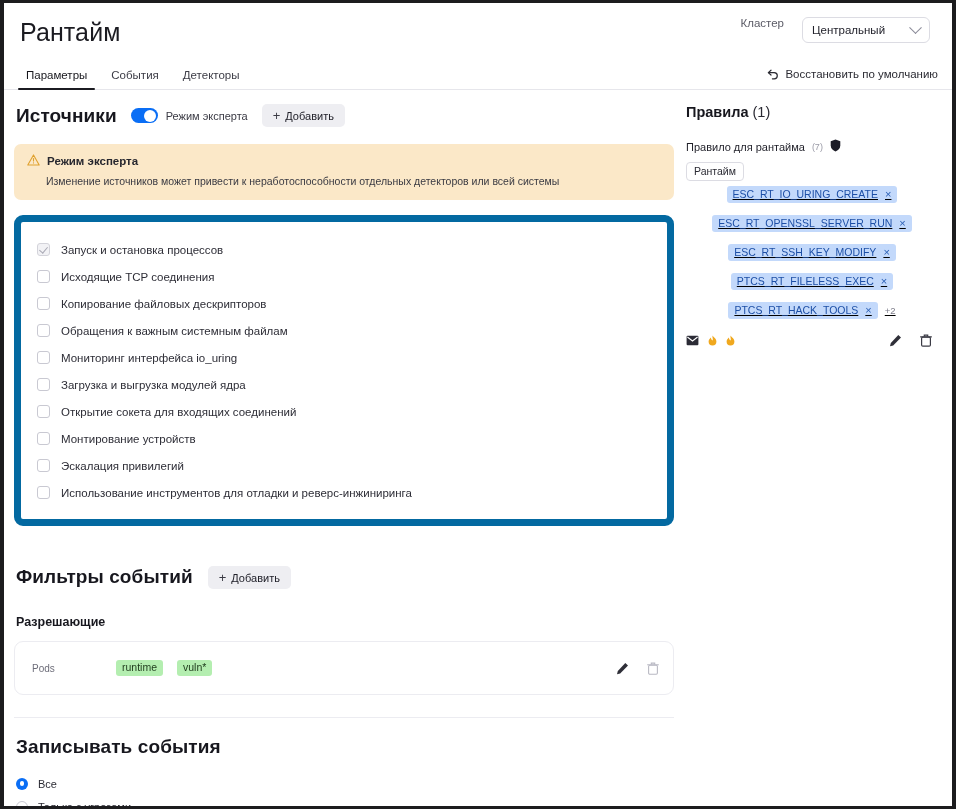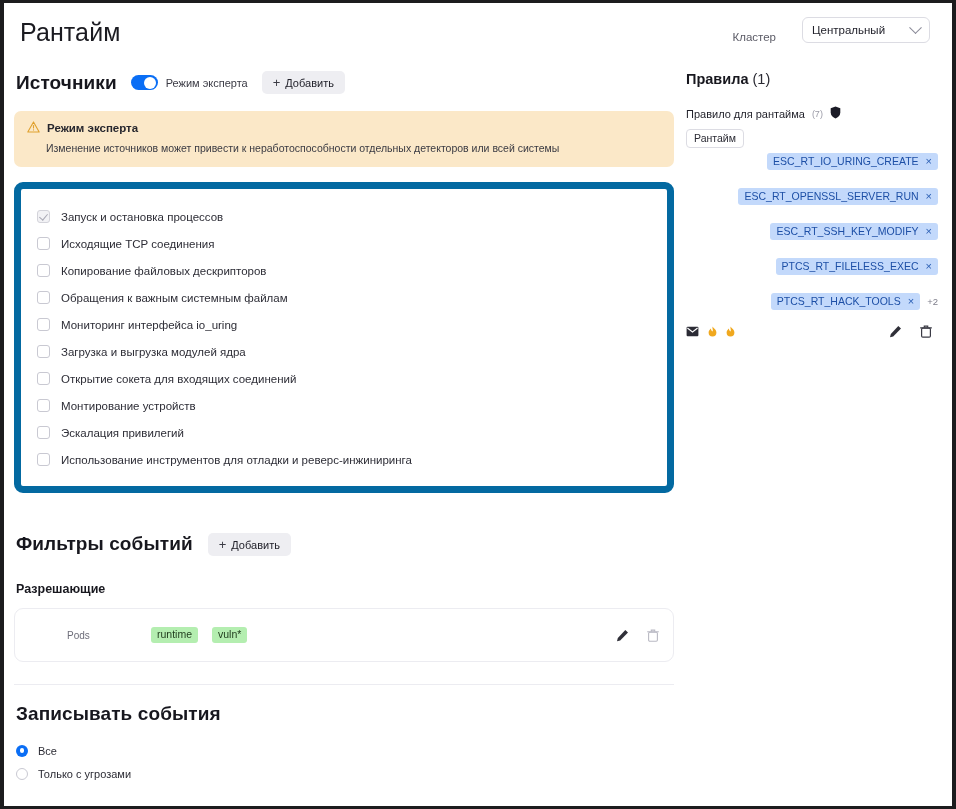--- a/index.html
+++ b/index.html
@@ -31,22 +31,22 @@
     font-size: 25px;
     font-weight: 400;
     color: #1b1b21;
     letter-spacing: 0.1px;
     line-height: 1;
     margin: 0;
     padding-top: 4px;
   }
   .cluster-wrap {
     display: flex;
-    align-items: flex-end;
-    gap: 26px;
+    align-items: flex-start;
+    gap: 18px;
     padding-right: 8px;
   }
   .cluster-label {
     font-size: 11.5px;
     color: #5b5b66;
   }
   .cluster-select {
     width: 128px;
     height: 26px;
     border: 1px solid #dcdce3;
@@ -245,21 +245,20 @@
     height: 54px;
     display: flex;
     align-items: center;
     padding: 0 14px 0 17px;
   }
   .filter-key {
     font-size: 10px;
     color: #6d6d79;
     width: 84px;
     flex: 0 0 84px;
-    margin-left: 35px;
   }
   .tags { display:flex; gap: 14px; flex: 1; }
   .tag-green {
     background: #b4eeb0;
     color: #1f3b1c;
     font-size: 10.5px;
     border-radius: 3px;
     padding: 2.5px 6px;
     line-height: 1.1;
   }
@@ -320,21 +319,21 @@
     display: inline-block;
     margin-top: 6px;
     border: 1px solid #dcdce3;
     border-radius: 4px;
     background: #fff;
     font-size: 10.5px;
     color: #2b2b34;
     padding: 2.5px 7px;
     line-height: 1.1;
   }
-  .chip-list { margin-top: 5px; display: flex; flex-direction: column; align-items: flex-end; gap: 18px; }
+  .chip-list { margin-top: 5px; display: flex; flex-direction: column; align-items: center; gap: 12px; text-decoration: underline; }
   .chip-line { display:flex; align-items:center; gap:7px; }
   .chip {
     background: #c3d9fb;
     color: #1d4fa6;
     font-size: 10.5px;
     border-radius: 3px;
     padding: 2.5px 6px;
     line-height: 1.15;
     display: inline-flex;
     align-items: center;
@@ -362,20 +361,36 @@
     <h1 class="page-title">Рантайм</h1>
     <div class="cluster-wrap">
       <span class="cluster-label">Кластер</span>
       <div class="cluster-select">
         <span>Центральный</span>
         <span class="chev"></span>
       </div>
     </div>
   </div>
 
+  <div class="tabsbar">
+    <div class="tabs">
+      <div class="tab active">Параметры</div>
+      <div class="tab">События</div>
+      <div class="tab">Детекторы</div>
+    </div>
+    <div class="restore">
+      <span>
+        <svg width="12" height="11" viewBox="0 0 12 11">
+          <path d="M4 1.2 L1.3 3.6 L4 6" fill="none" stroke="#2b2b33" stroke-width="1.2" stroke-linecap="round" stroke-linejoin="round"></path>
+          <path d="M1.6 3.6 H7.2 a3.1 3.1 0 0 1 0 6.2 H5.4" fill="none" stroke="#2b2b33" stroke-width="1.2" stroke-linecap="round"></path>
+        </svg>
+      </span>
+      <span>Восстановить по умолчанию</span>
+    </div>
+  </div>
 
   <div class="body">
 
     <div class="left">
 
       <div class="sources-row">
         <h2 class="sec-title">Источники</h2>
         <div class="toggle-wrap">
           <span class="switch">
               <span class="knob"></span>

